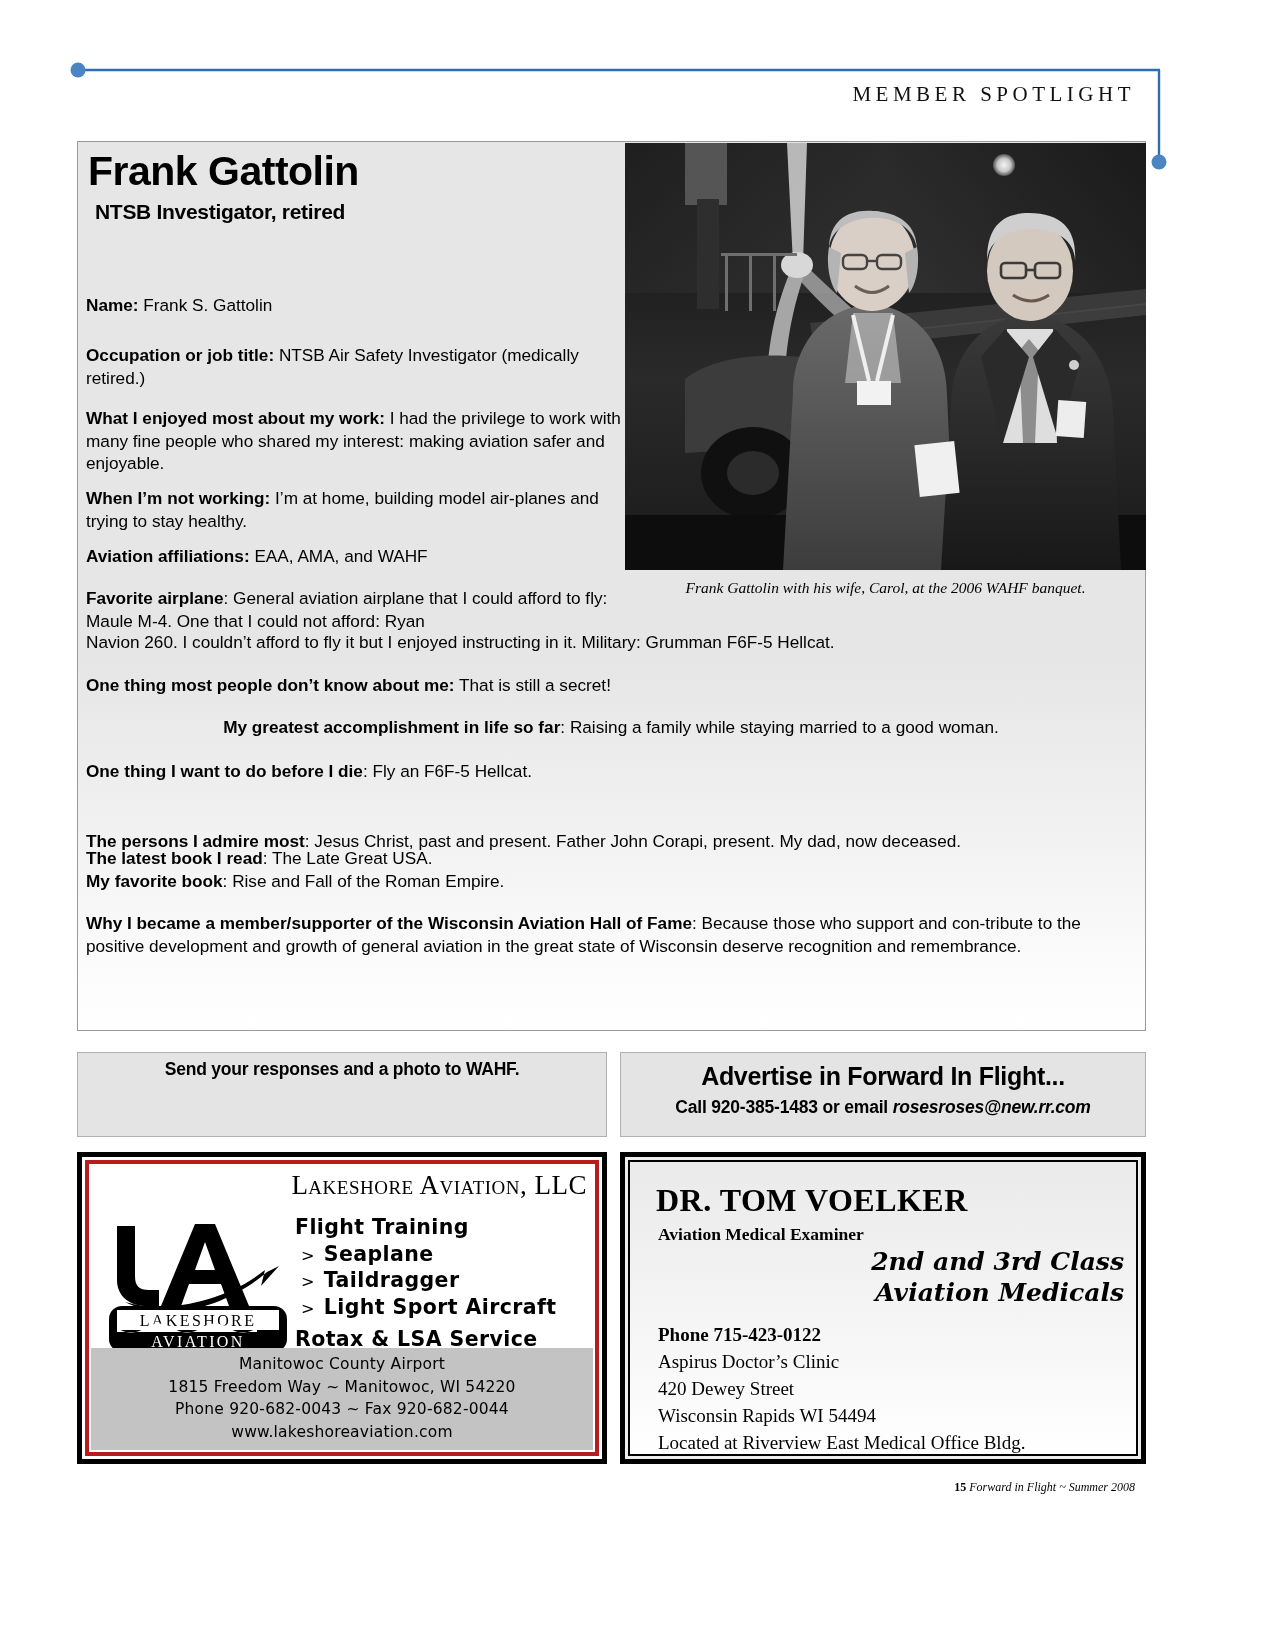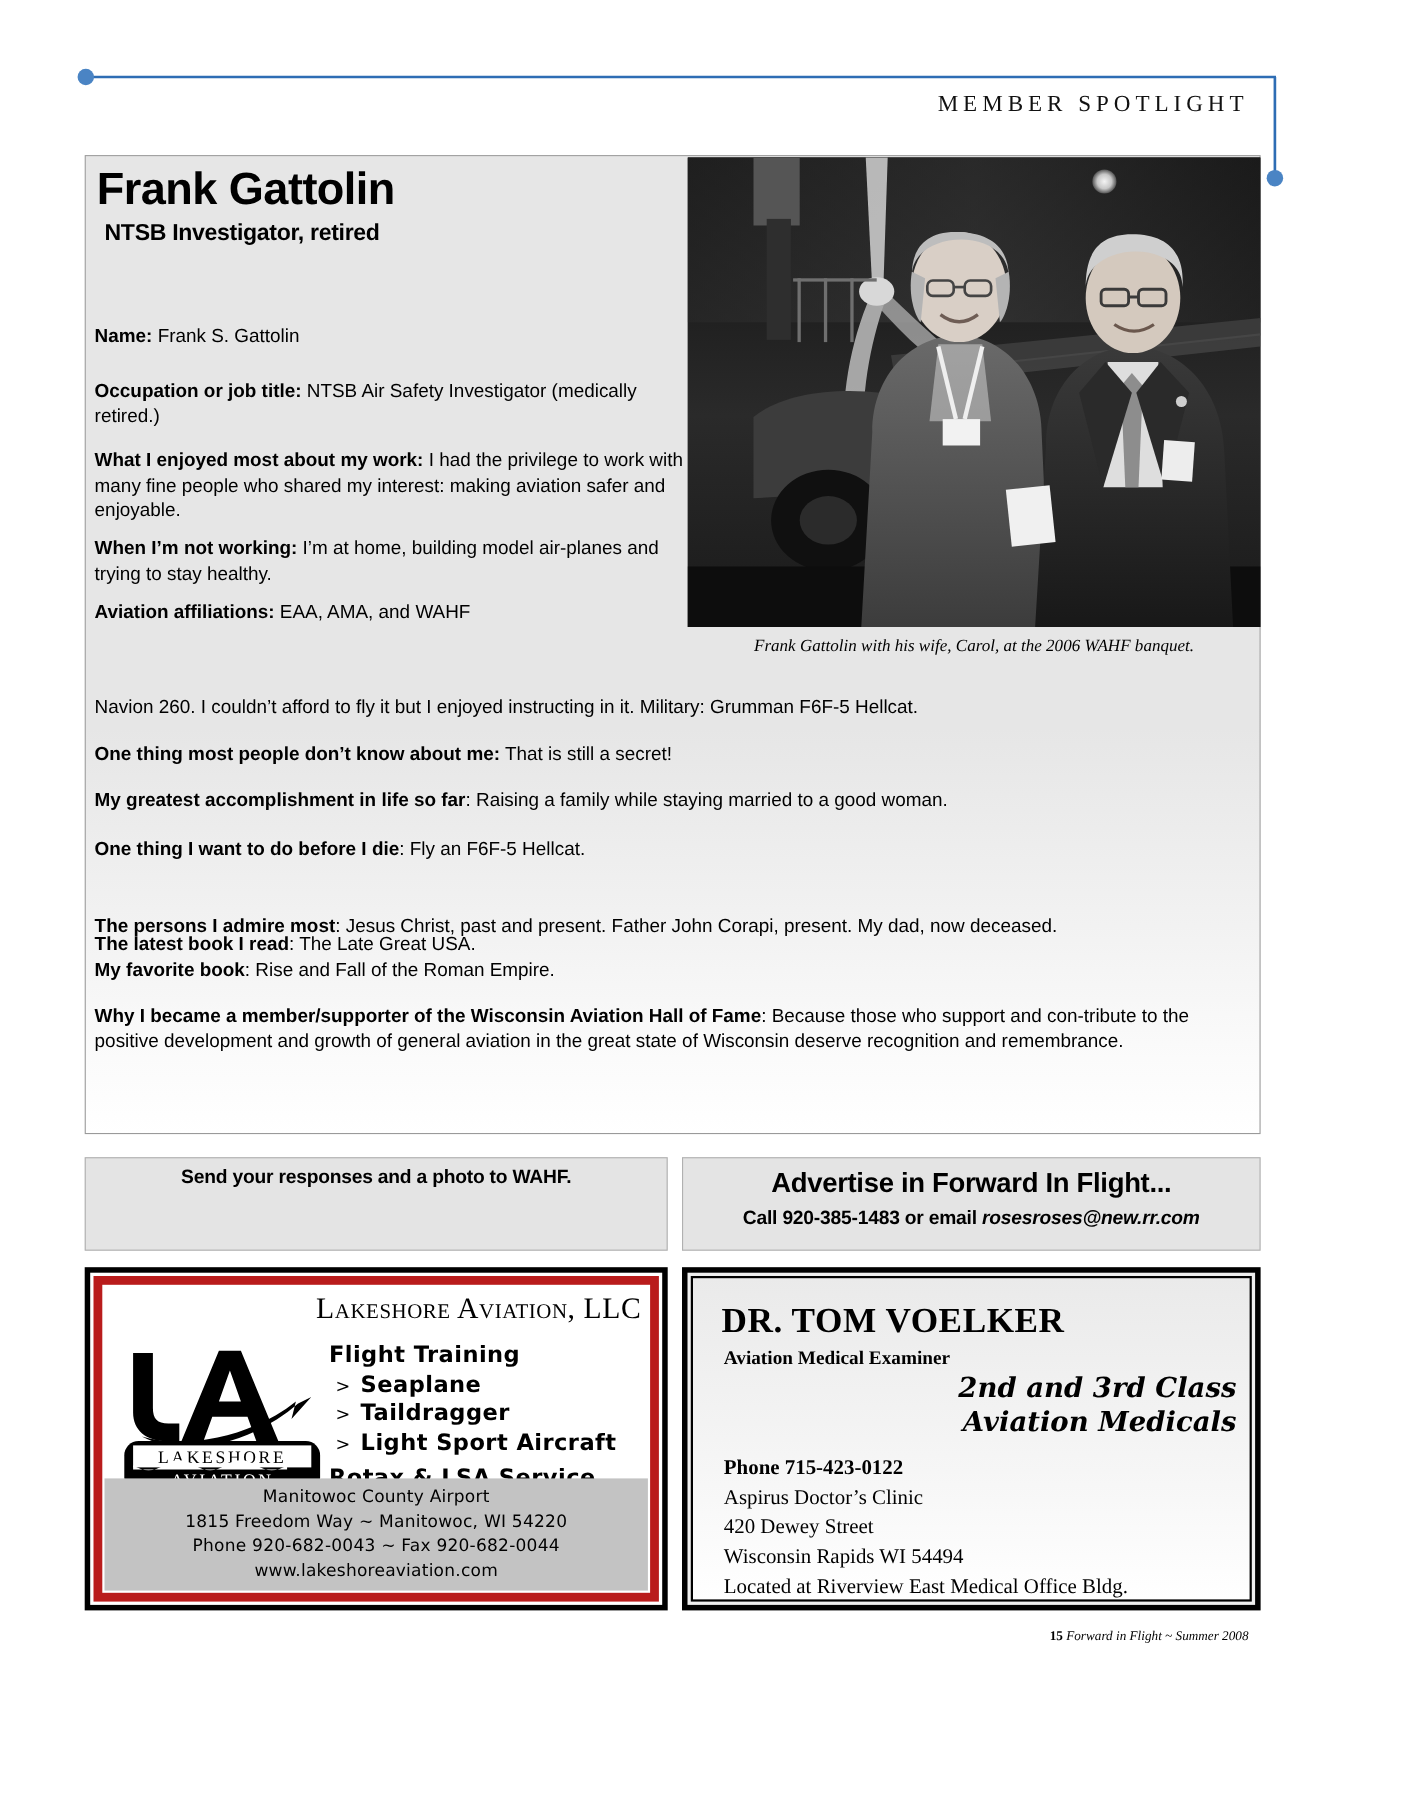--- a/index.html
+++ b/index.html
@@ -128,21 +128,21 @@
     left: 77px;
     top: 1152px;
     width: 530px;
     height: 312px;
     border: 5px solid #000;
     background: #fff;
     box-sizing: border-box;
     padding: 3px;
   }
   #lakeshore-inner {
-    border: 8px solid #b91c1c;
+    border: 4px solid #b91c1c;
     width: 100%; height: 100%;
     box-sizing: border-box;
     position: relative;
     background: #fff;
     overflow: hidden;
   }
   #lakeshore-title {
     position: absolute;
     left: 0; right: 8px;
     top: 6px;
@@ -386,29 +386,32 @@
   </div>
 
   <div class="qa qa-narrow" style="top:345px;">
     <b>When I’m not working:</b><span> I’m at home, building model air-planes and trying to stay healthy.</span>
   </div>
 
   <div class="qa qa-narrow" style="top:403px;">
     <b>Aviation affiliations:</b><span> EAA, AMA, and WAHF</span>
   </div>
 
+  <div class="qa qa-narrow" style="top:445px;">
+    <b>Favorite airplane</b><span>: General aviation airplane that I could afford to fly: Maule M-4. One that I could not afford: Ryan</span>
+  </div>
   <div class="qa qa-wide" style="top:489px;">
     <span>Navion 260. I couldn’t afford to fly it but I enjoyed instructing in it. Military: Grumman F6F-5 Hellcat.</span>
   </div>
 
   <div class="qa qa-wide" style="top:532px;">
     <b>One thing most people don’t know about me:</b><span> That is still a secret!</span>
   </div>
 
-  <div class="qa qa-wide" style="top:574px;">
+  <div class="qa qa-wide" style="top:574px;text-align:center;">
     <b>My greatest accomplishment in life so far</b><span>: Raising a family while staying married to a good woman.</span>
   </div>
 
   <div class="qa qa-wide" style="top:618px;">
     <b>One thing I want to do before I die</b><span>: Fly an F6F-5 Hellcat.</span>
   </div>
 
   <div class="qa qa-wide" style="top:688px;">
     <b>The persons I admire most</b><span>: Jesus Christ, past and present. Father John Corapi, present. My dad, now deceased.</span>
   </div>

